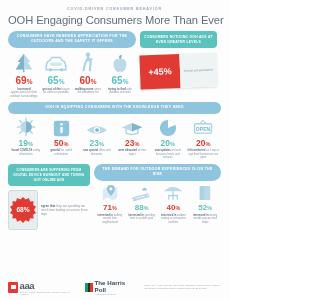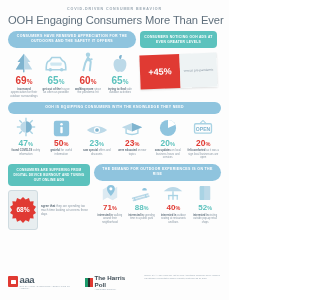--- a/index.html
+++ b/index.html
@@ -117,21 +117,21 @@
 
   .sec3 .stats-row { margin-top:3px; }
   .sec3 .stat .icon { height:18px; }
   .sec3 .stat .pct { font-size:8px; }
   .sec3 .stat .pct .sym { font-size:5.4px; }
   .sec3 .stat .cap { font-size:2.6px; }
 
   
   .footer {
     position:absolute; left:0; bottom:0; width:229px; height:26px;
-    display:flex; align-items:flex-start; padding:0 8px; gap:10px;
+    display:flex; align-items:center; padding:0 8px; gap:10px;
   }
   .oaaa { display:flex; align-items:center; gap:1.5px; }
   .oaaa .mark {
     width:11px; height:11px; background:#e03a33; border-radius:1px;
     position:relative;
   }
   .oaaa .mark::after {
     content:""; position:absolute; left:2.5px; top:3.5px;
     width:5px; height:4px; background:#fff; border-radius:.5px;
   }
@@ -238,21 +238,21 @@
                 <line x1="19" y1="12" x2="23" y2="12"></line>
               <line x1="4" y1="4" x2="7" y2="7"></line>
                 <line x1="17" y1="17" x2="20" y2="20"></line>
               <line x1="20" y1="4" x2="17" y2="7"></line>
                 <line x1="7" y1="17" x2="4" y2="20"></line>
             </g>
             <circle cx="12" cy="12" r="7" fill="#bcd9e8"></circle>
             <path d="M12 5 A7 7 0 0 1 12 19 Z" fill="#7fb4cf"></path>
           </svg>
         </div>
-        <div class="pct teal"><span>47</span><span class="sym">%</span></div>
+        <div class="pct teal"><span>19</span><span class="sym">%</span></div>
         <div class="cap"><b>found COVID-19</b> <span>safety information</span></div>
       </div>
 
       <div class="stat">
         <div class="icon">
           <svg width="17" height="17" viewBox="0 0 20 20">
             <rect x="1" y="1" width="18" height="18" rx="2.5" fill="#8fc4de"></rect>
             <circle cx="10" cy="5" r="1.5" fill="#fff"></circle>
             <rect x="8.6" y="8" width="2.8" height="7.5" rx="1" fill="#fff"></rect>
           </svg>

